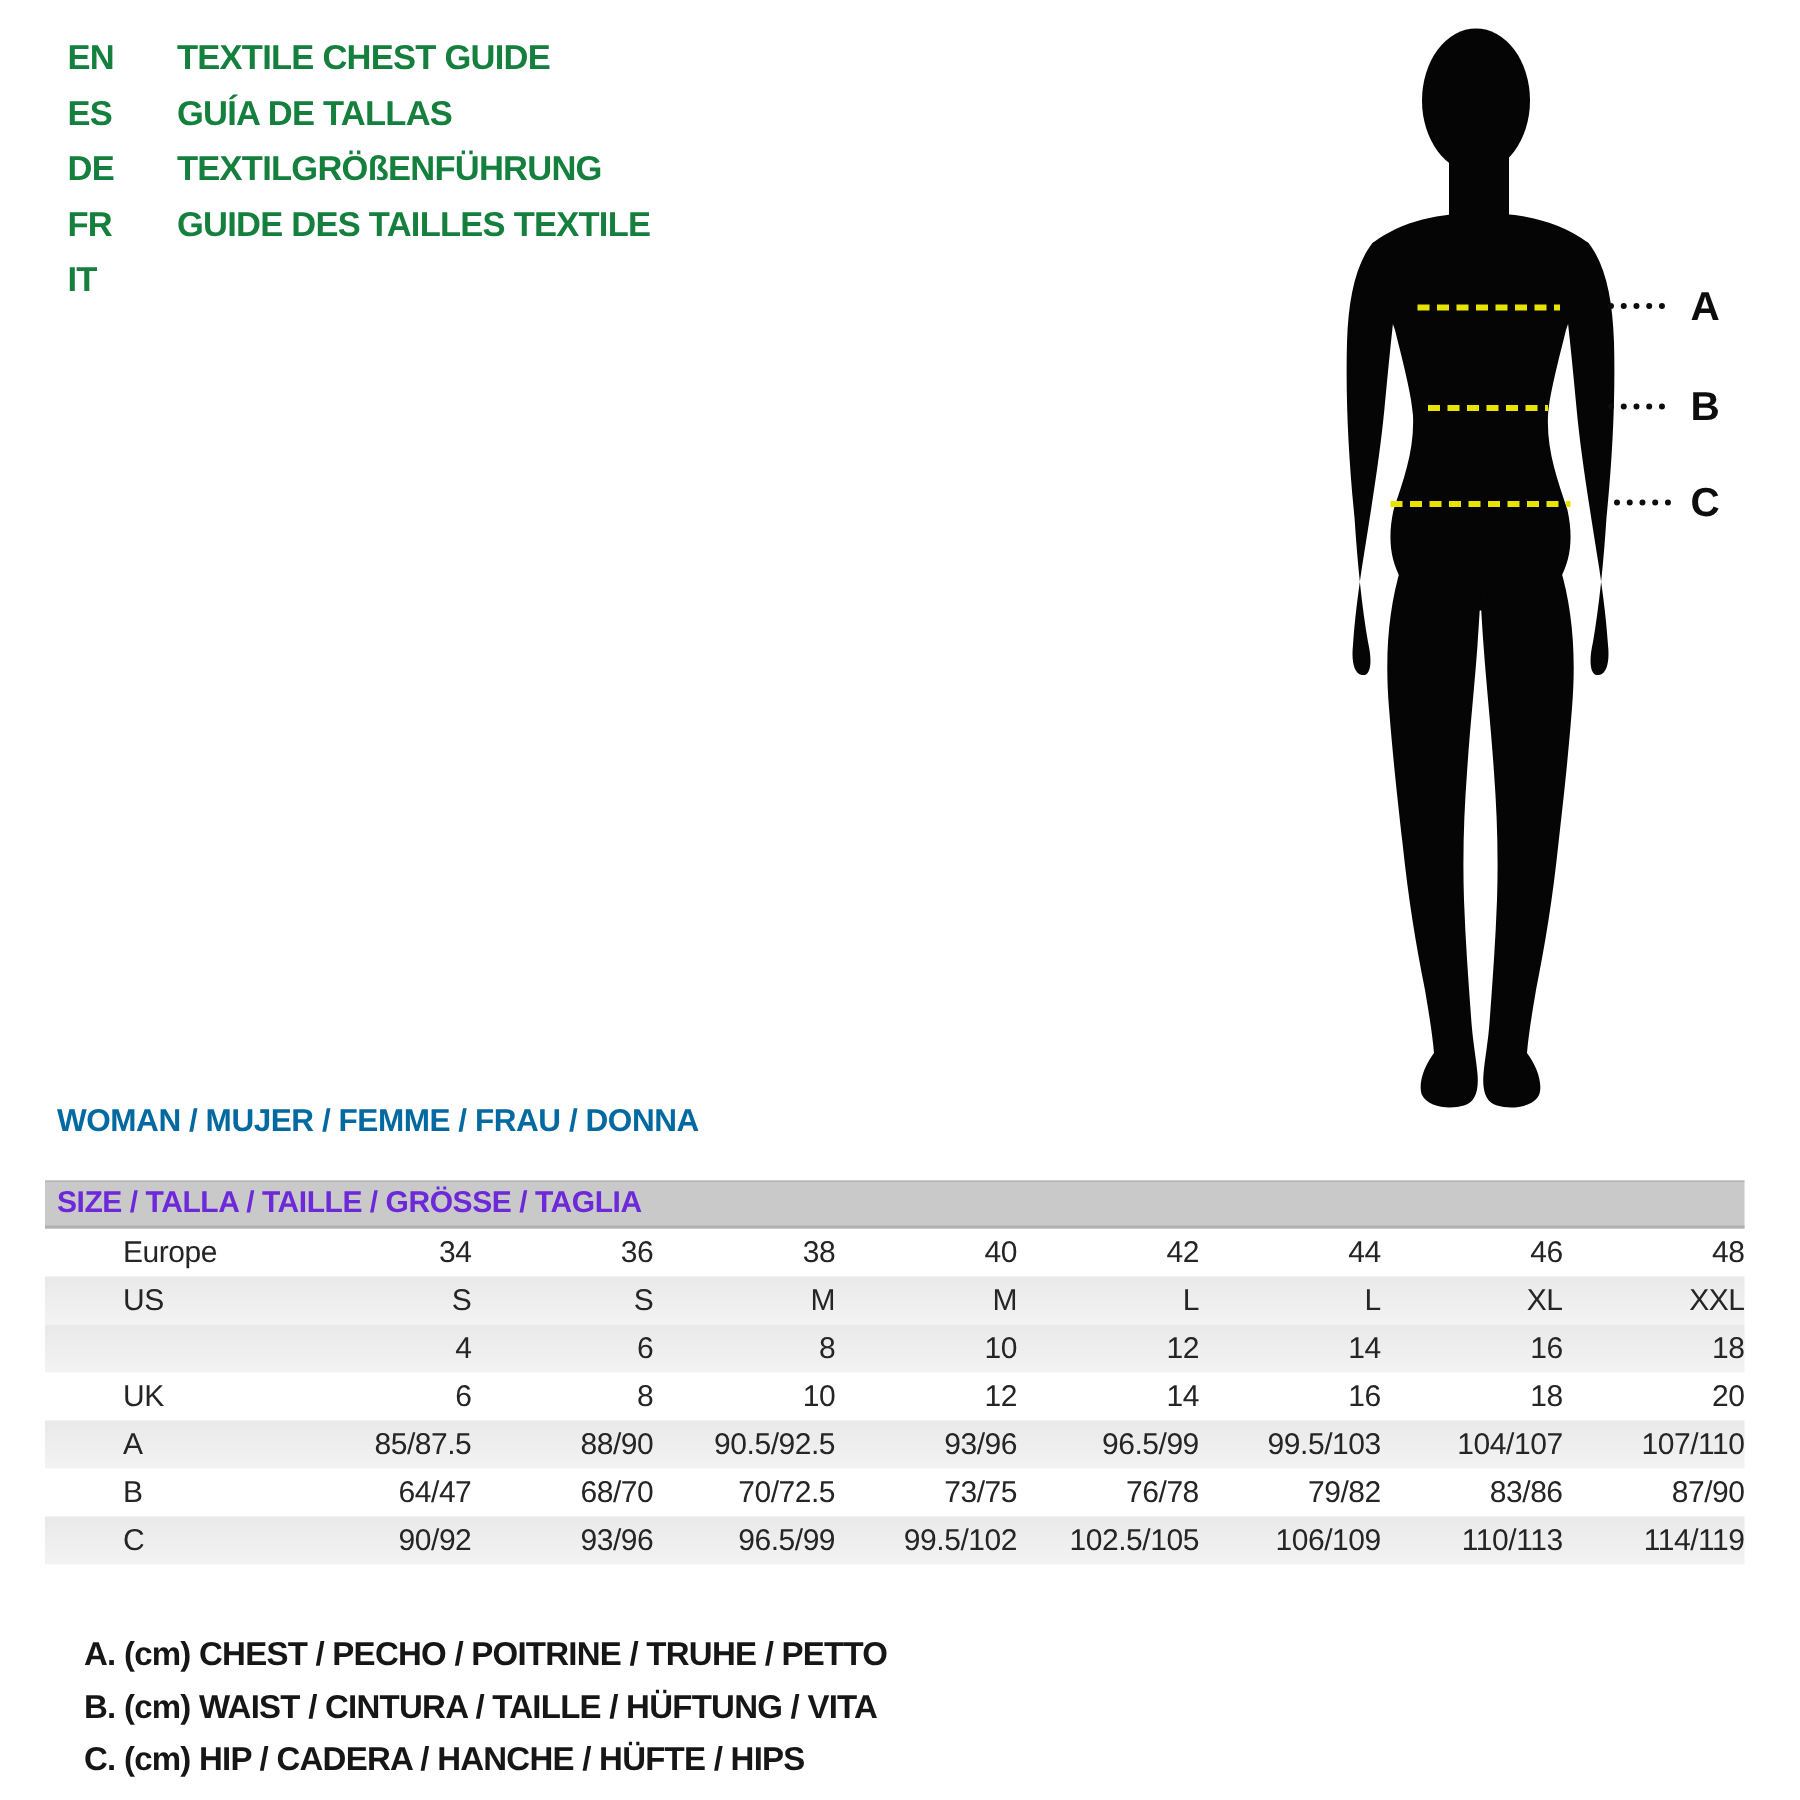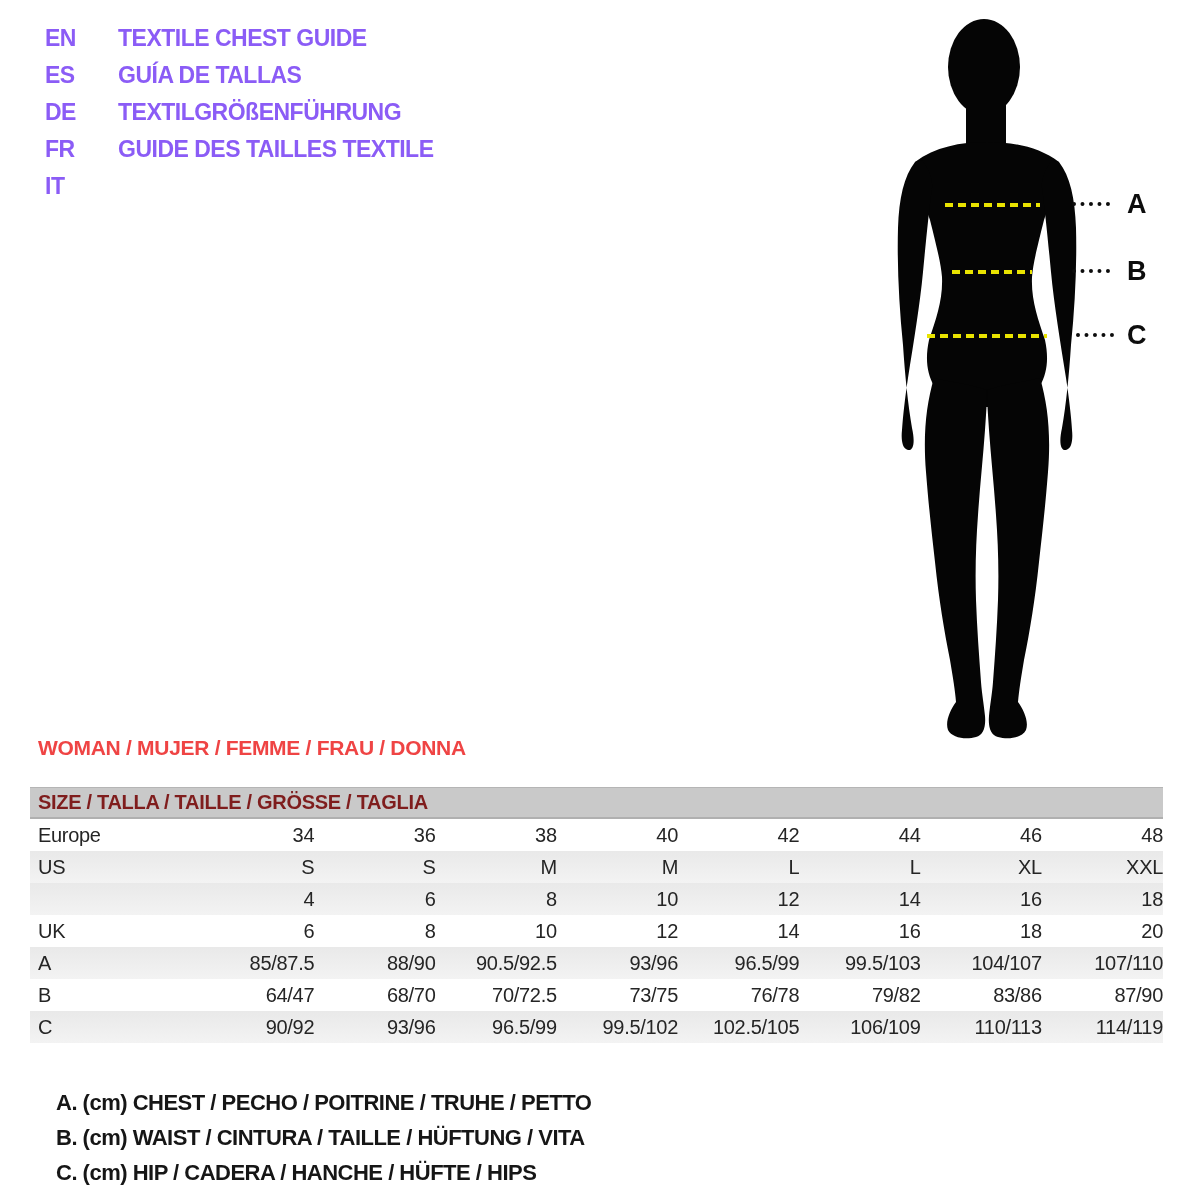--- a/index.html
+++ b/index.html
@@ -2,44 +2,44 @@
 <html><head>
 <meta charset="utf-8">
 <style>
   html,body{margin:0;padding:0;background:#fff;}
   .page{
     position:relative;width:1200px;height:1200px;background:#ffffff;overflow:hidden;
     font-family:"Liberation Sans", sans-serif;color:#1d1d1d;
   }
   
   .langs{position:absolute;left:45px;top:26px;display:flex;flex-direction:column;gap:13px;}
-  .lang-row{display:flex;font-size:23px;line-height:24px;font-weight:700;letter-spacing:-0.5px;color:#8b5cf6;}
+  .lang-row{display:flex;font-size:23px;line-height:24px;font-weight:700;letter-spacing:-0.5px;color:#15803d;}
   .lang-code{width:73px;flex:0 0 73px;}
   
   .figure-wrap{position:absolute;left:890px;top:10px;width:210px;height:740px;}
   
   .ptr-line{position:absolute;width:38px;height:0;border-top:4px dotted #0d0d0d;}
   #ptrA-line{left:1072px;top:202px;}
   #ptrB-line{left:1072px;top:269px;}
   #ptrC-line{left:1076px;top:333px;}
   .ptr-label{position:absolute;font-size:27px;font-weight:700;line-height:28px;color:#0d0d0d;}
   #ptrA-label{left:1127px;top:190px;}
   #ptrB-label{left:1127px;top:257px;}
   #ptrC-label{left:1127px;top:321px;}
   
-  .section-title{position:absolute;left:38px;top:736px;font-size:21px;font-weight:700;letter-spacing:-0.3px;color:#ef4444;}
+  .section-title{position:absolute;left:38px;top:736px;font-size:21px;font-weight:700;letter-spacing:-0.3px;color:#0369a1;}
   
   .size-table{position:absolute;left:30px;top:787px;width:1133px;}
   .band{
     height:29px;line-height:29px;background:#c9c9c9;border-top:1px solid #b5b5b5;border-bottom:2px solid #b0b0b0;
-    padding-left:8px;font-size:20px;font-weight:700;letter-spacing:-0.3px;color:#7f1d1d;
+    padding-left:8px;font-size:20px;font-weight:700;letter-spacing:-0.3px;color:#6d28d9;
   }
   .t-row{display:grid;grid-template-columns:163px repeat(8,1fr);height:32px;line-height:32px;font-size:20px;letter-spacing:-0.3px;color:#252525;}
   .t-row.shaded{background:linear-gradient(180deg,#e9e9e9,#f3f3f3);}
-  .t-lbl{padding-left:8px;text-align:left;white-space:nowrap;}
+  .t-lbl{padding-left:8px;text-align:left;white-space:nowrap;margin-left:44px;}
   .t-cell{text-align:right;white-space:nowrap;}
   
   .legend{position:absolute;left:56px;top:1091px;display:flex;flex-direction:column;gap:11px;}
   .legend-line{font-size:22px;line-height:24px;font-weight:700;letter-spacing:-0.5px;color:#161616;}
 </style>
 </head>
 <body>
 
 <div class="page">
 

